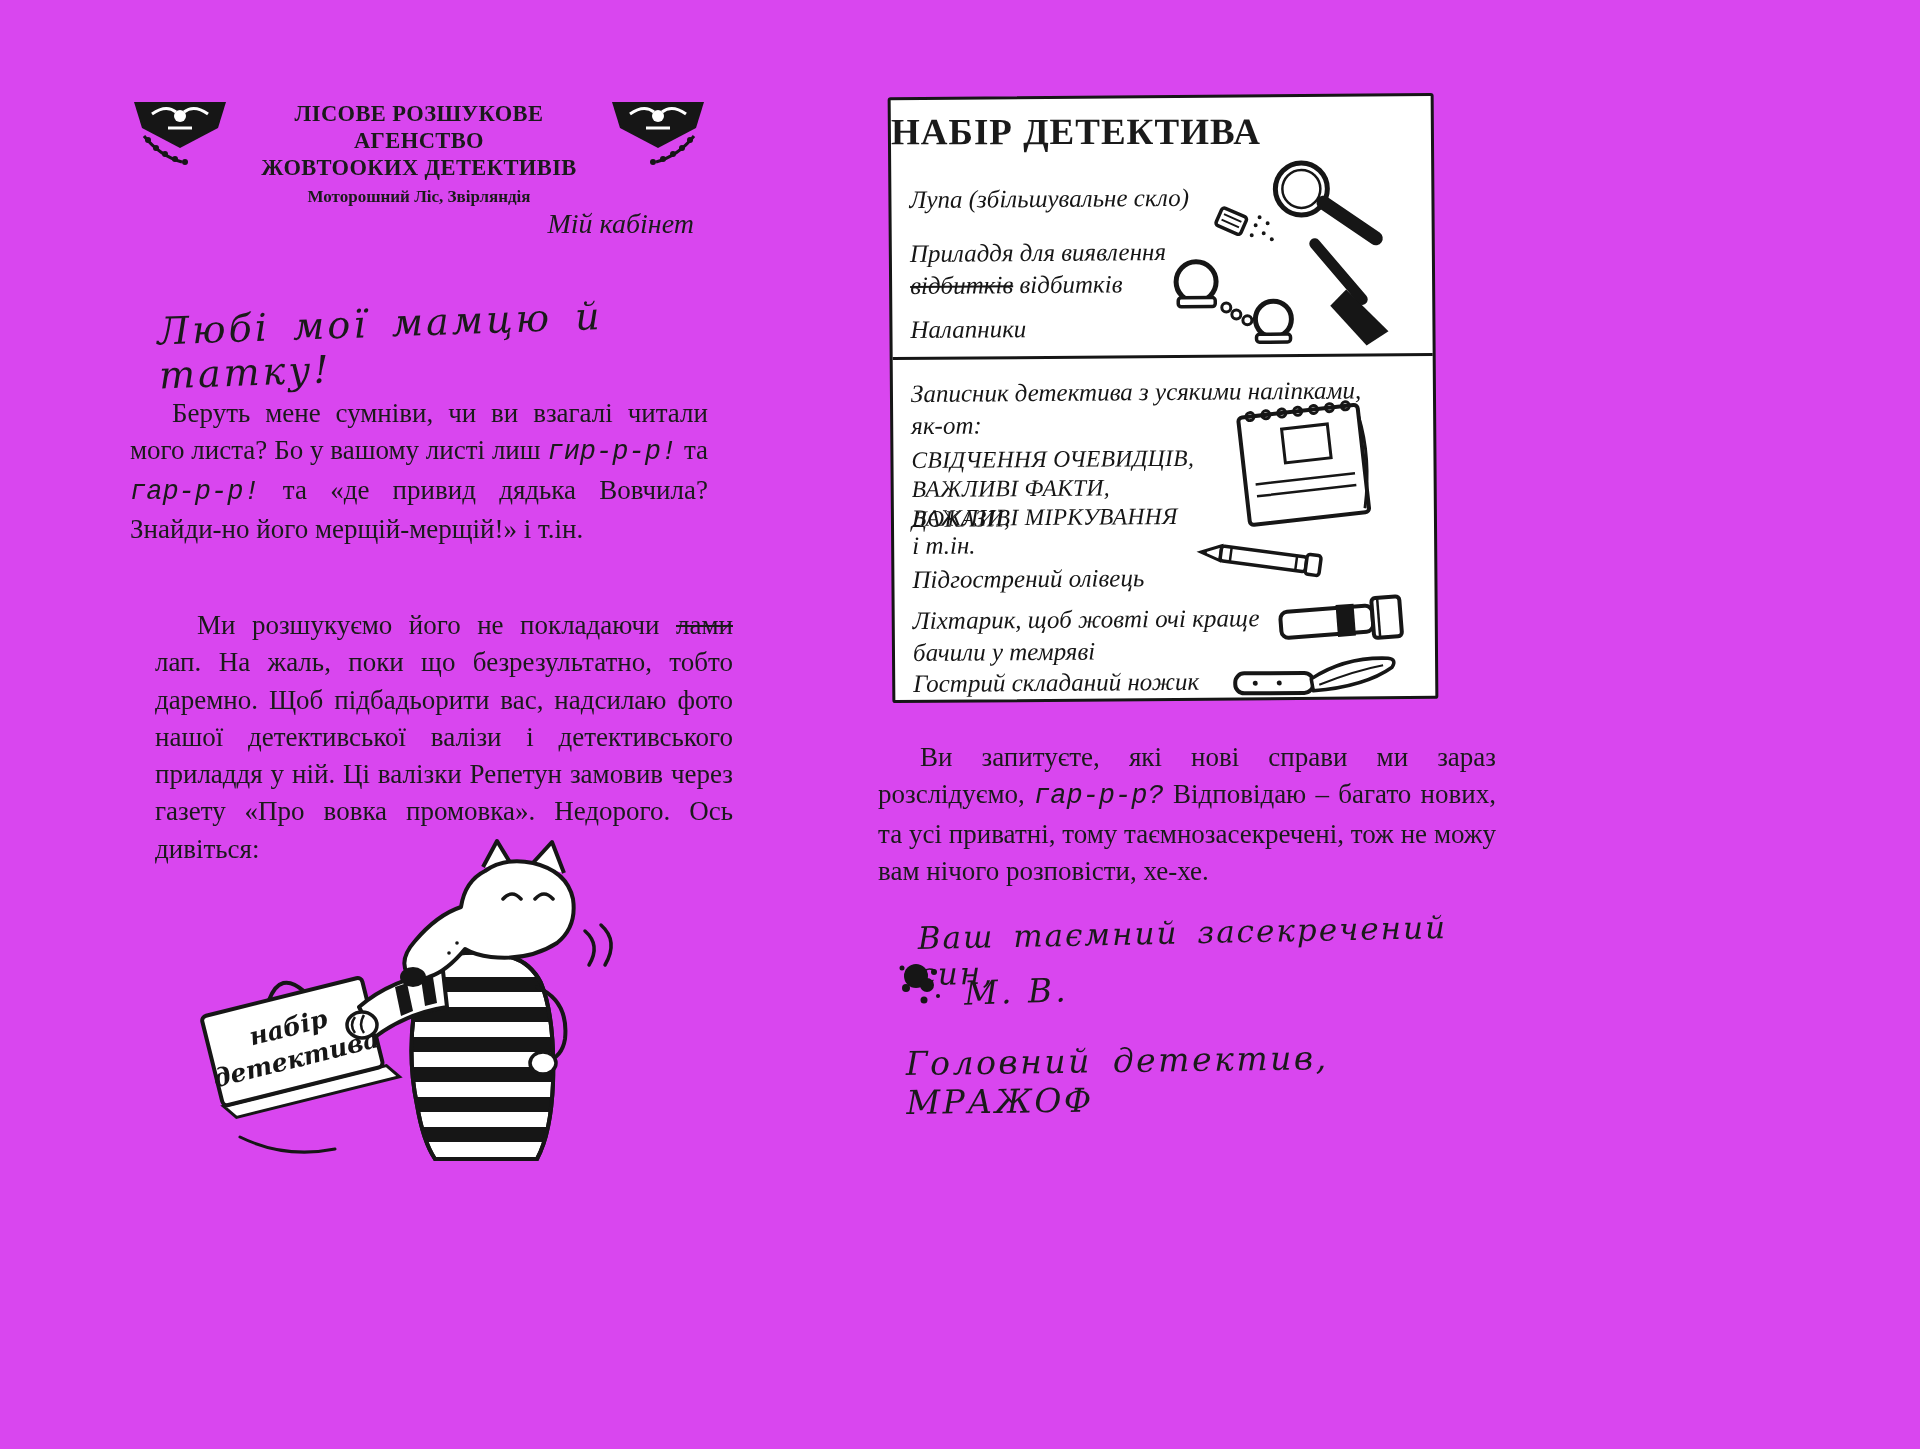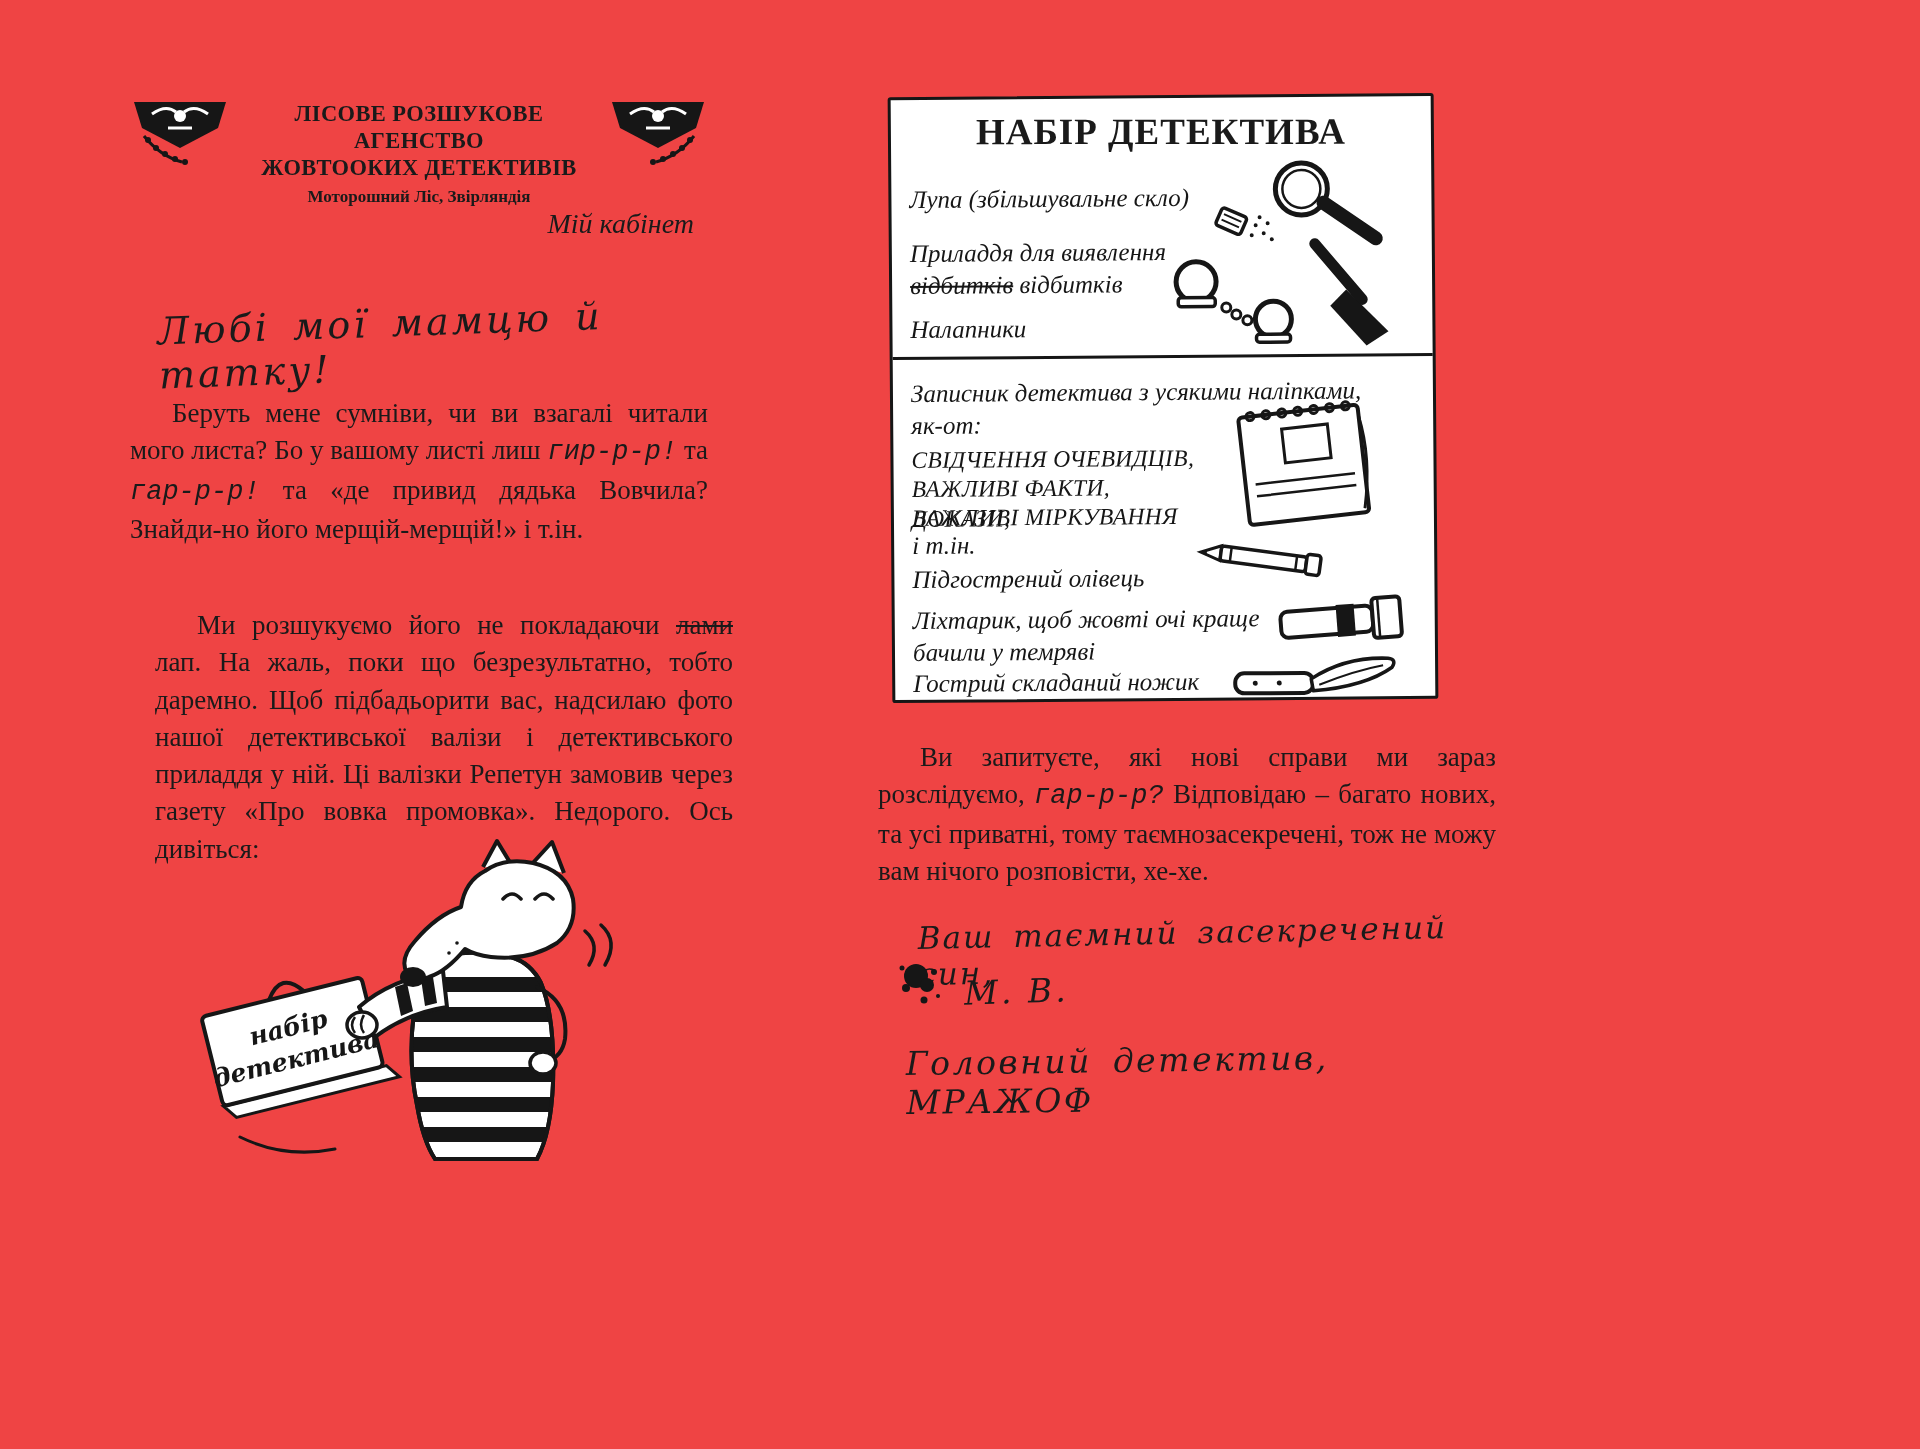--- a/index.html
+++ b/index.html
@@ -1,16 +1,16 @@
 <!DOCTYPE html>
 <html><head>
 <meta charset="utf-8">
 <style>
   html,body{margin:0;padding:0;background:#ffffff;}
-  .canvas{position:relative;width:1920px;height:1449px;background:#ef4444;overflow:hidden;
+  .canvas{position:relative;width:1920px;height:1449px;background:#d946ef;overflow:hidden;
           font-family:"Liberation Serif", serif;color:#1a1a1a;}
   .page{position:absolute;}
   .page-left{left:130px;top:92px;width:578px;height:1290px;}
   .page-right{left:878px;top:92px;width:618px;height:1290px;}
 
   
   .letterhead{position:absolute;top:0;left:0;right:0;height:95px;display:flex;justify-content:space-between;align-items:flex-start;}
   .letterhead-text{flex:1;text-align:center;padding-top:8px;}
   .lh-line{font-weight:bold;font-size:22.5px;line-height:1.2;letter-spacing:0.4px;}
   .lh-sub{font-weight:bold;font-size:17px;margin-top:6px;}
@@ -27,21 +27,21 @@
   .par-search{top:488px;left:0;width:578px;margin-left:25px;}
   .par-cases{top:620px;left:0;width:618px;}
   em{font-style:italic;font-family:Liberation Mono, monospace;}
   .struck{text-decoration:line-through;text-decoration-thickness:2px;}
 
   .wolf-wrap{position:absolute;top:745px;left:55px;width:470px;height:340px;}
 
   
   .kit-box{position:absolute;left:12px;top:3px;width:540px;height:600px;border:3.5px solid #161616;
            border-radius:3px;transform:rotate(-0.45deg);background:#fff;}
-  .kit-title{position:absolute;top:12px;left:0;right:0;text-align:center;font-weight:bold;
+  .kit-title{position:absolute;top:12px;left:0;right:0;font-weight:bold;
              font-size:37px;letter-spacing:1px;transform:rotate(0.4deg);}
   .kit-item{position:absolute;font-style:italic;font-size:25px;line-height:1.26;color:#161616;}
   .kit-caps{font-size:23.5px;letter-spacing:0.3px;}
   .kit-divider{position:absolute;top:257px;left:0;right:0;height:3px;background:#161616;}
   .kit-illus{position:absolute;}
 
   
   .sig-line1{position:absolute;top:822px;left:40px;font-size:31px;letter-spacing:2px;word-spacing:7px;transform:rotate(-1.2deg);}
   .sig-initials{position:absolute;top:880px;left:86px;font-size:33px;letter-spacing:3px;transform:rotate(-2deg);}
   .ink-blot{position:absolute;top:866px;left:16px;width:50px;height:52px;}

